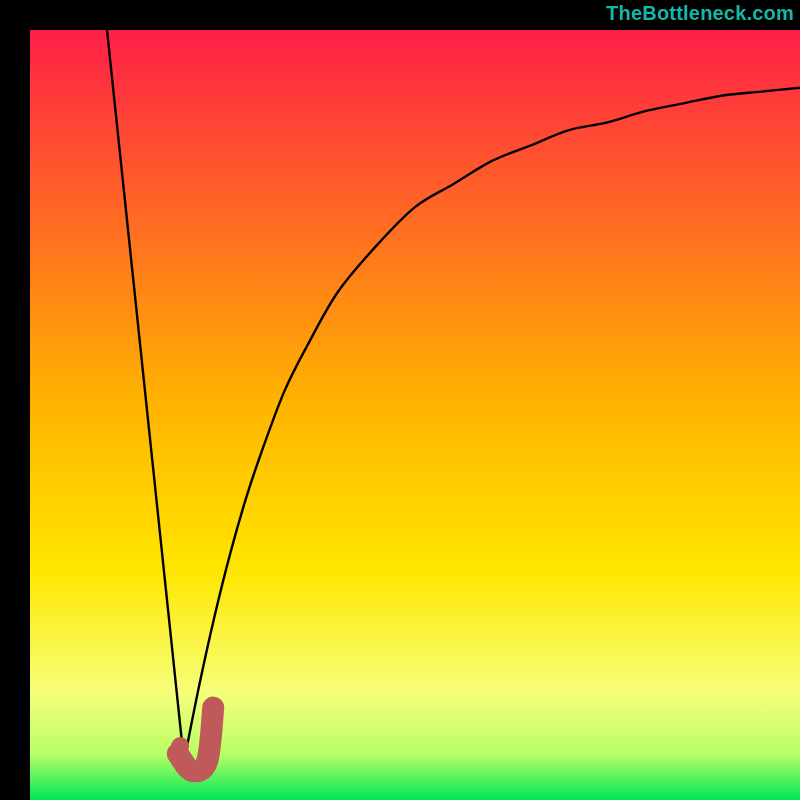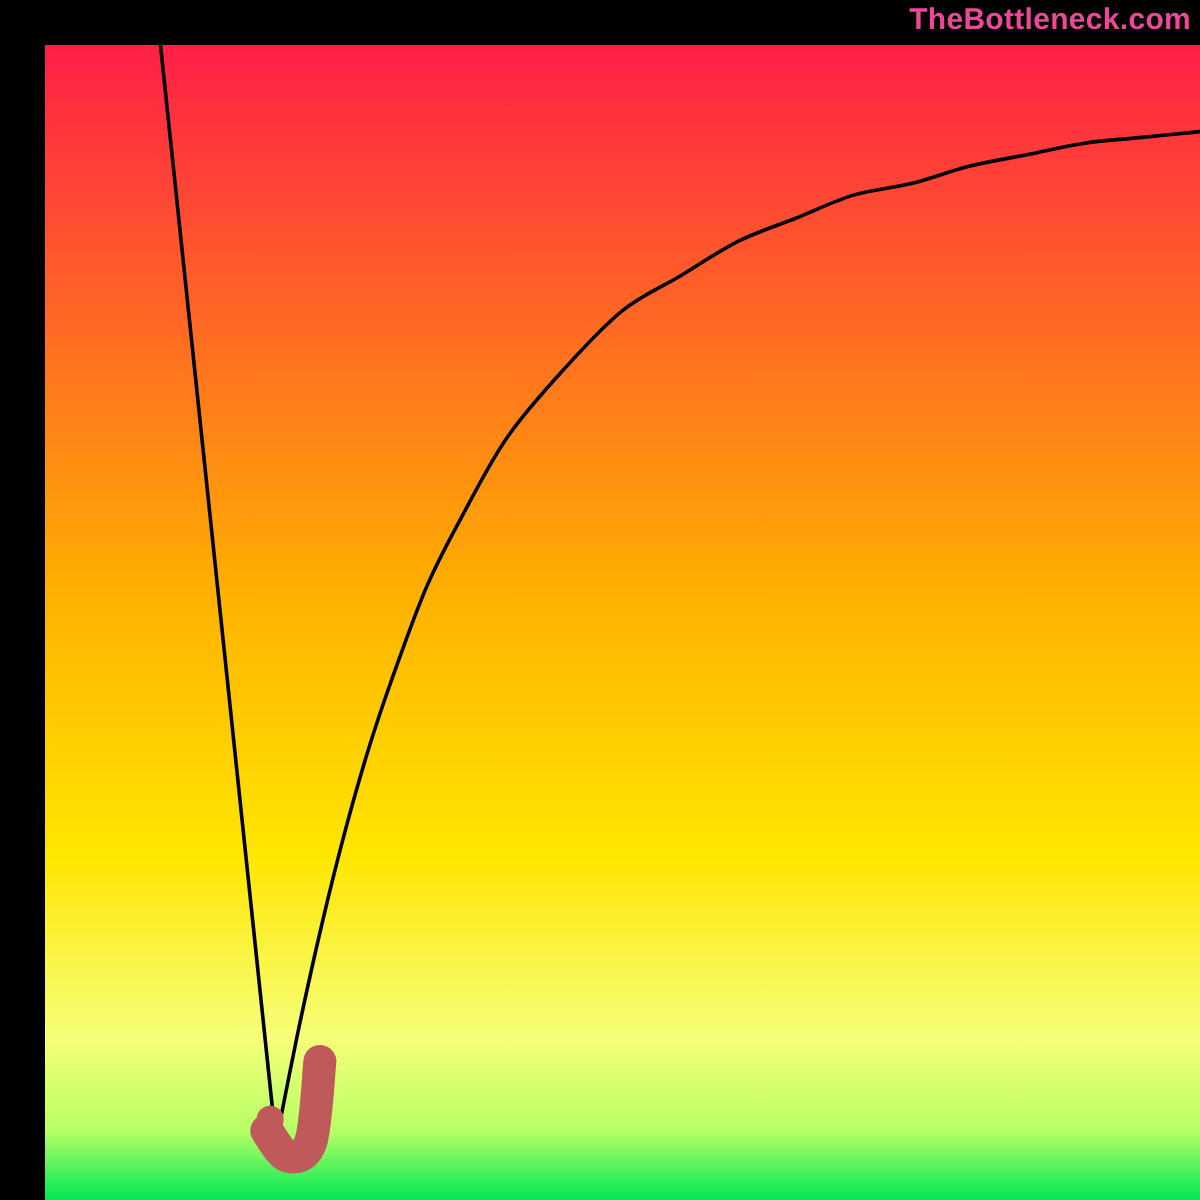--- a/index.html
+++ b/index.html
@@ -11,21 +11,21 @@
     overflow: hidden;
     font-family: Arial, Helvetica, sans-serif;
   }
   .footer {
     position: absolute;
     right: 6px;
     top: 2px;
     font-size: 20px;
     font-weight: 600;
     letter-spacing: 0.2px;
-    color: #ec4899;
+    color: #14b8a6;
   }
   svg { display: block; }
 </style>
 </head>
 <body>
 
 <svg width="800" height="800" viewBox="0 0 800 800">
   <defs>
     <linearGradient id="bg-grad" x1="0" y1="0" x2="0" y2="1">
       <stop id="g-top" offset="0%" stop-color="#ff1f47"></stop>

